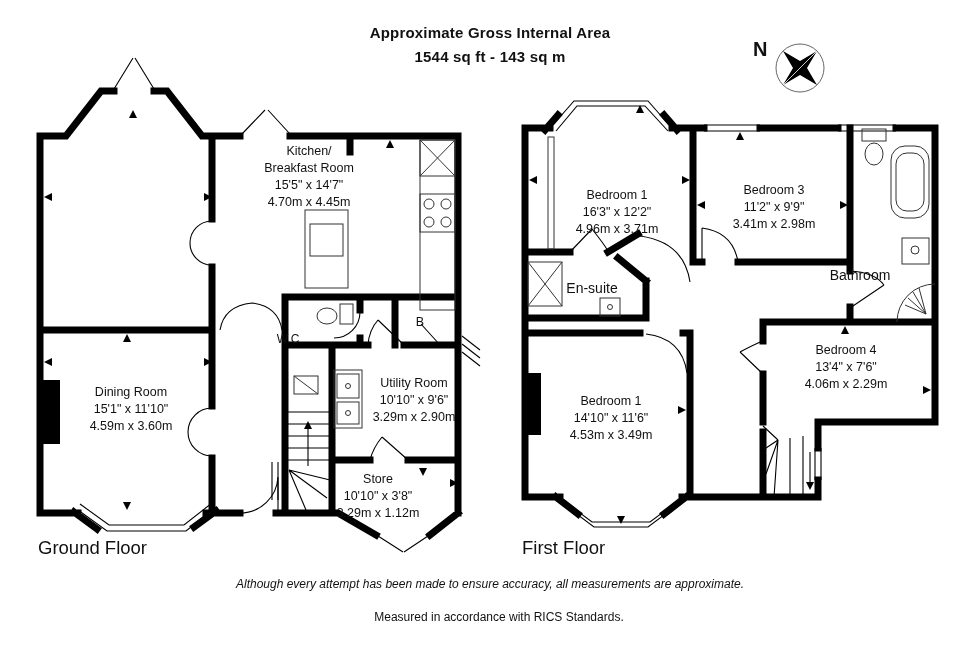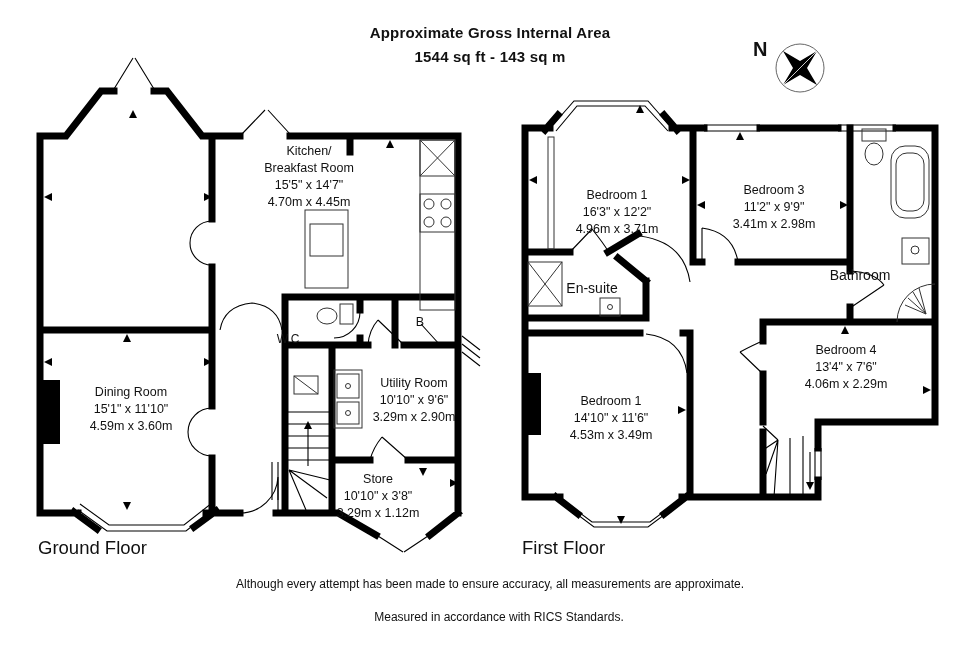--- a/index.html
+++ b/index.html
@@ -214,16 +214,16 @@
   <div class="room-label" style="left:846px;top:367px;">
     <span>Bedroom 4</span><span>13'4" x 7'6"</span><span>4.06m x 2.29m</span>
   </div>
   <div class="room-label" style="left:611px;top:418px;">
     <span>Bedroom 1</span><span>14'10" x 11'6"</span><span>4.53m x 3.49m</span>
   </div>
 
   <div class="floor-label" style="left:38px;top:537px;">Ground Floor</div>
   <div class="floor-label" style="left:522px;top:537px;">First Floor</div>
 
-  <div class="footer-line" style="top:577px;">Although every attempt has been made to ensure accuracy, all measurements are approximate.</div>
+  <div class="footer-line" style="top:577px;font-style:italic;">Although every attempt has been made to ensure accuracy, all measurements are approximate.</div>
   <div class="footer-line" style="top:610px;padding-left:9px;">Measured in accordance with RICS Standards.</div>
 
 </div>
 
 </body></html>

